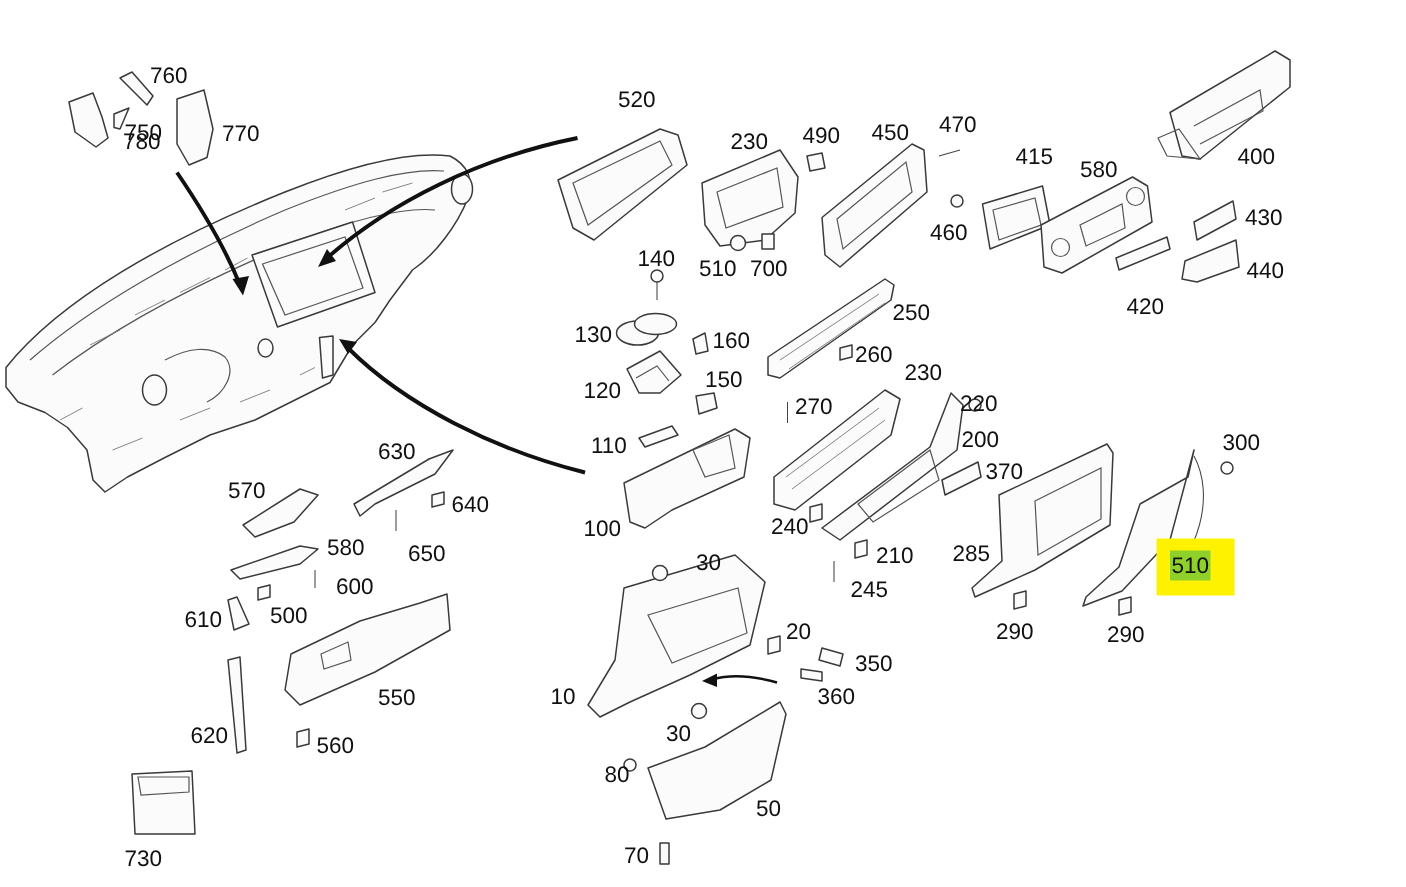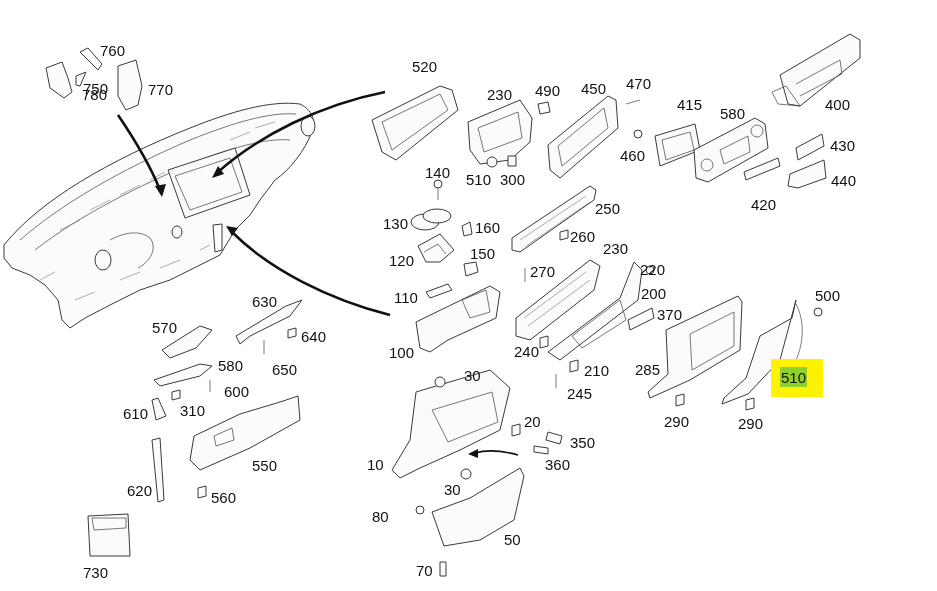--- a/index.html
+++ b/index.html
@@ -155,21 +155,21 @@
   <span class="lbl" style="left:100px; top:43px;">760</span>
   <span class="lbl" style="left:148px; top:82px;">770</span>
   <span class="lbl" style="left:82px; top:87px;">780</span>
   <span class="lbl" style="left:412px; top:59px;">520</span>
   <span class="lbl" style="left:487px; top:87px;">230</span>
   <span class="lbl" style="left:535px; top:83px;">490</span>
   <span class="lbl" style="left:581px; top:81px;">450</span>
   <span class="lbl" style="left:626px; top:76px;">470</span>
   <span class="lbl" style="left:620px; top:148px;">460</span>
   <span class="lbl" style="left:466px; top:172px;">510</span>
-  <span class="lbl" style="left:500px; top:172px;">300</span>
+  <span class="lbl" style="left:500px; top:172px;">700</span>
   <span class="lbl" style="left:677px; top:97px;">415</span>
   <span class="lbl" style="left:720px; top:106px;">580</span>
   <span class="lbl" style="left:825px; top:97px;">400</span>
   <span class="lbl" style="left:830px; top:138px;">430</span>
   <span class="lbl" style="left:831px; top:173px;">440</span>
   <span class="lbl" style="left:751px; top:197px;">420</span>
   <span class="lbl" style="left:425px; top:165px;">140</span>
   <span class="lbl" style="left:383px; top:216px;">130</span>
   <span class="lbl" style="left:475px; top:220px;">160</span>
   <span class="lbl" style="left:389px; top:253px;text-align:right;">120</span>
@@ -182,36 +182,36 @@
   <span class="lbl" style="left:530px; top:264px;">270</span>
   <span class="lbl" style="left:640px; top:262px;text-align:right;">220</span>
   <span class="lbl" style="left:641px; top:286px;">200</span>
   <span class="lbl" style="left:657px; top:307px;">370</span>
   <span class="lbl" style="left:514px; top:344px;">240</span>
   <span class="lbl" style="left:584px; top:363px;">210</span>
   <span class="lbl" style="left:567px; top:386px;">245</span>
   <span class="lbl" style="left:635px; top:362px;">285</span>
   <span class="lbl" style="left:664px; top:414px;">290</span>
   <span class="lbl" style="left:738px; top:416px;">290</span>
-  <span class="lbl" style="left:815px; top:288px;">500</span>
+  <span class="lbl" style="left:815px; top:288px;">300</span>
   <span class="lbl hl" style="left:781px; top:370px;">510</span>
   <span class="lbl" style="left:252px; top:294px;">630</span>
   <span class="lbl" style="left:152px; top:320px;">570</span>
   <span class="lbl" style="left:301px; top:329px;">640</span>
   <span class="lbl" style="left:218px; top:358px;">580</span>
   <span class="lbl" style="left:272px; top:362px;">650</span>
   <span class="lbl" style="left:224px; top:384px;">600</span>
   <span class="lbl" style="left:123px; top:406px;">610</span>
-  <span class="lbl" style="left:180px; top:403px;">310</span>
+  <span class="lbl" style="left:180px; top:403px;">500</span>
   <span class="lbl" style="left:252px; top:458px;">550</span>
   <span class="lbl" style="left:127px; top:483px;">620</span>
   <span class="lbl" style="left:211px; top:490px;">560</span>
   <span class="lbl" style="left:83px; top:565px;">730</span>
   <span class="lbl" style="left:464px; top:368px;">30</span>
   <span class="lbl" style="left:367px; top:457px;">10</span>
   <span class="lbl" style="left:524px; top:414px;">20</span>
   <span class="lbl" style="left:570px; top:435px;">350</span>
   <span class="lbl" style="left:545px; top:457px;">360</span>
   <span class="lbl" style="left:444px; top:482px;">30</span>
-  <span class="lbl" style="left:372px; top:509px;">80</span>
+  <span class="lbl" style="left:403px; top:509px;">80</span>
   <span class="lbl" style="left:504px; top:532px;">50</span>
   <span class="lbl" style="left:416px; top:563px;text-align:right;">70</span>
 </div>
 
 </body></html>

